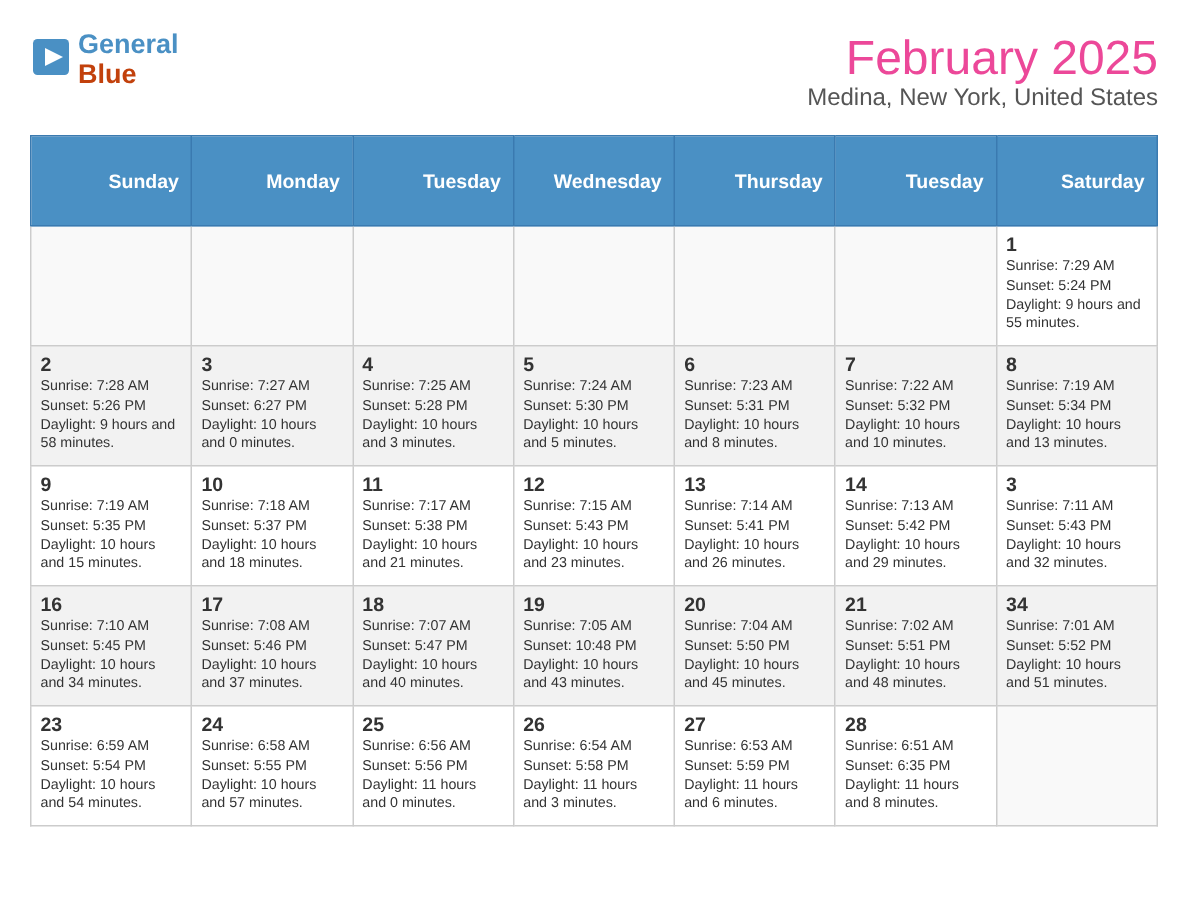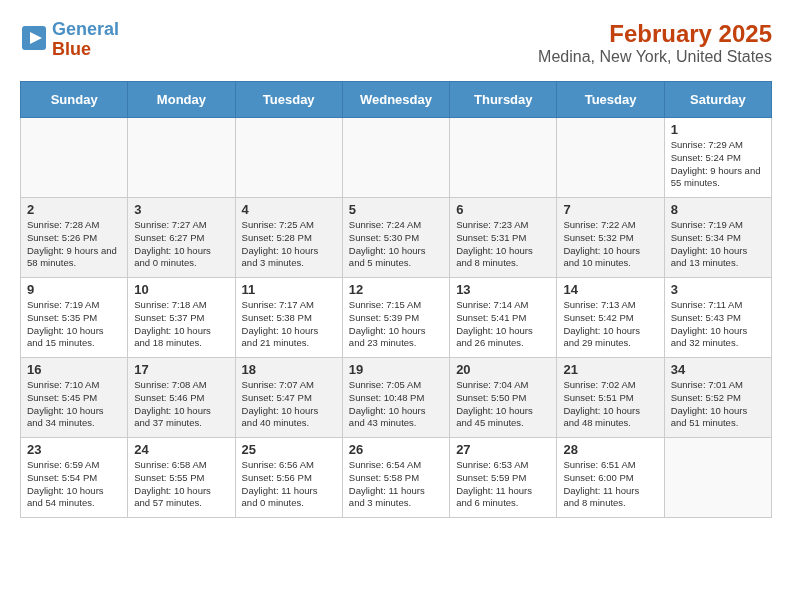--- a/index.html
+++ b/index.html
@@ -33,41 +33,41 @@
       width: 28px;
       height: 28px;
       margin-right: 4px;
       position: relative;
       top: -2px;
     }
     .title-block {
       text-align: right;
     }
     .cal-title {
-      font-size: 24px;
-      font-weight: bold;
-      color: #c2410c;
+      font-size: 32px;
+      font-weight: normal;
+      color: #ec4899;
     }
     .cal-subtitle {
       font-size: 16px;
       color: #555;
       margin-left: 15px;
     }
     .calendar {
       width: 100%;
       border-collapse: collapse;
       border: 1px solid #ccc;
     }
     .calendar th {
       background-color: #4a90c4;
       color: #fff;
       font-size: 13px;
       font-weight: bold;
-      padding: 10px 8px;
-      text-align: center;
+      padding: 22px 8px;
+      text-align: right;
       border: 1px solid #3a7ab0;
     }
     .calendar td {
       width: 107px;
       height: 80px;
       vertical-align: top;
       padding: 4px 6px;
       border: 1px solid #ccc;
       font-size: 10px;
       color: #333;
@@ -197,21 +197,21 @@
         </td>
         <td>
           <span class="day-num">11</span>
           <div class="day-info">Sunrise: 7:17 AM
 Sunset: 5:38 PM
 Daylight: 10 hours and 21 minutes.</div>
         </td>
         <td>
           <span class="day-num">12</span>
           <div class="day-info">Sunrise: 7:15 AM
-Sunset: 5:39 PM
+Sunset: 5:43 PM
 Daylight: 10 hours and 23 minutes.</div>
         </td>
         <td>
           <span class="day-num">13</span>
           <div class="day-info">Sunrise: 7:14 AM
 Sunset: 5:41 PM
 Daylight: 10 hours and 26 minutes.</div>
         </td>
         <td>
           <span class="day-num">14</span>
@@ -297,19 +297,19 @@
         </td>
         <td>
           <span class="day-num">27</span>
           <div class="day-info">Sunrise: 6:53 AM
 Sunset: 5:59 PM
 Daylight: 11 hours and 6 minutes.</div>
         </td>
         <td>
           <span class="day-num">28</span>
           <div class="day-info">Sunrise: 6:51 AM
-Sunset: 6:00 PM
+Sunset: 6:35 PM
 Daylight: 11 hours and 8 minutes.</div>
         </td>
         <td class="empty"></td>
       </tr>
     </tbody>
 </table>
 
 </body></html>

